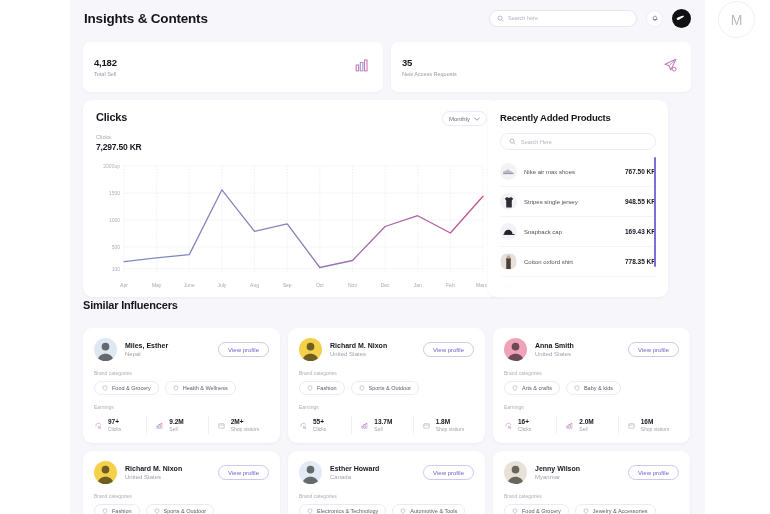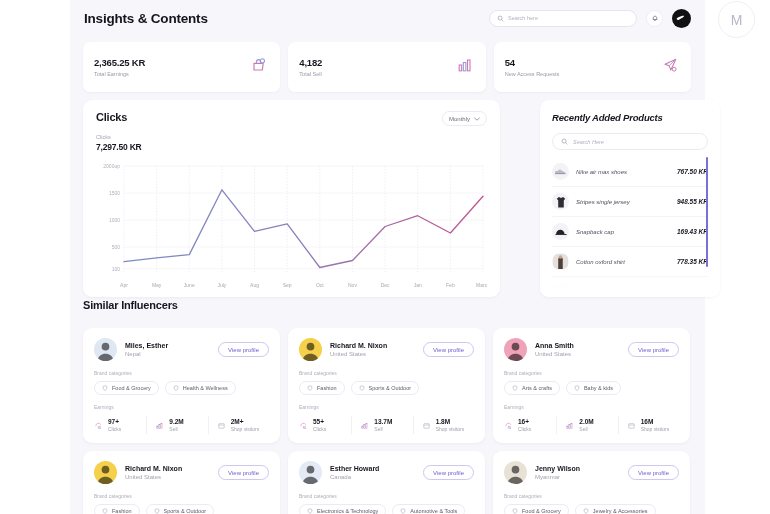--- a/index.html
+++ b/index.html
@@ -84,24 +84,24 @@
     font-size: 6px; color: #6d6b7a; background: #fff;
   }
   .clicks-sub { margin-top: 8px; }
   .clicks-sub-label { font-size: 5.5px; color: #a5a3b1; }
   .clicks-sub-value { font-size: 8.5px; font-weight: bold; color: #16161f; margin-top: 2px; letter-spacing: -0.2px; }
   .chart-wrap { position: relative; margin-top: 8px; width: 391px; height: 130px; }
   .chart-svg { display: block; }
 
   
   .products-card {
-    position: absolute; left: 540px; top: 100px; width: 180px; height: 197px;
+    position: absolute; left: 488px; top: 100px; width: 180px; height: 197px;
     background: #ffffff; border-radius: 9px;
     box-shadow: 0 1px 3px rgba(40,30,80,0.05);
-    padding: 12px 12px 0 12px; overflow: hidden; font-style: italic;
+    padding: 12px 12px 0 12px; overflow: hidden;
   }
   .products-title { font-size: 9.5px; font-weight: bold; color: #16161f; letter-spacing: -0.2px; }
   .products-search {
     margin-top: 10px; height: 17px; border: 1px solid #eceaf3; border-radius: 9px;
     display: flex; align-items: center; gap: 5px; padding: 0 8px;
   }
   .products-search .ph { font-size: 5.5px; color: #b4b1c2; }
   .product-list { margin-top: 7px; position: relative; }
   .product-row {
     display: flex; align-items: center; height: 30px;
@@ -191,47 +191,34 @@
           <path d="M2 8.2C1 7 1.4 5.6 3 4.6 5 3.3 9 1.6 13 .6c3-.8 4 .2 2.2 1.8C13 4.6 6.6 8 4.6 8.8c-1 .4-2 .2-2.6-.6z" fill="#ffffff"></path>
         </svg>
       </div>
     </div>
   </div>
   <div class="m-avatar">M</div>
 
   <div class="stats-row">
     <div class="stat-card">
       <div class="stat-text">
-        <span class="stat-value">2,365.25 KR</span>
-        <span class="stat-label">Total Earnings</span>
-      </div>
-      <span class="stat-icon">
-        <svg width="20" height="20" viewBox="0 0 24 24">
-          <path d="M6 10h11l-1 8H6z" fill="none" stroke="#c86aa8" stroke-width="1.4" stroke-linejoin="round"></path>
-          <path d="M9 10V8a2.5 2.5 0 0 1 5 0v2" fill="none" stroke="#8d8fd6" stroke-width="1.4"></path>
-          <circle cx="16" cy="7" r="2.6" fill="none" stroke="#8d8fd6" stroke-width="1.3"></circle>
-        </svg>
-      </span>
-    </div>
-    <div class="stat-card">
-      <div class="stat-text">
         <span class="stat-value">4,182</span>
         <span class="stat-label">Total Sell</span>
       </div>
       <span class="stat-icon">
         <svg width="20" height="20" viewBox="0 0 24 24">
           <rect x="5" y="12" width="3" height="7" fill="none" stroke="#c86aa8" stroke-width="1.3"></rect>
           <rect x="10" y="9" width="3" height="10" fill="none" stroke="#8d8fd6" stroke-width="1.3"></rect>
           <rect x="15" y="6" width="3" height="13" fill="none" stroke="#c86aa8" stroke-width="1.3"></rect>
         </svg>
       </span>
     </div>
     <div class="stat-card">
       <div class="stat-text">
-        <span class="stat-value">54</span>
+        <span class="stat-value">35</span>
         <span class="stat-label">New Access Requests</span>
       </div>
       <span class="stat-icon">
         <svg width="20" height="20" viewBox="0 0 24 24">
           <path d="M19 5L6 11l5 2 2 5z" fill="none" stroke="#c86aa8" stroke-width="1.3" stroke-linejoin="round"></path>
           <path d="M19 5l-8 8" fill="none" stroke="#9b9ad2" stroke-width="1.2"></path>
           <circle cx="17" cy="17" r="2.3" fill="none" stroke="#c86aa8" stroke-width="1.2"></circle>
         </svg>
       </span>
     </div>

